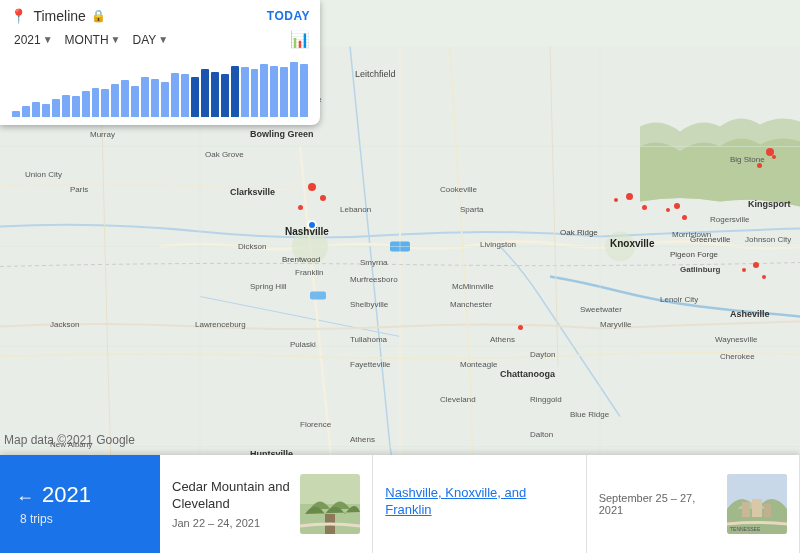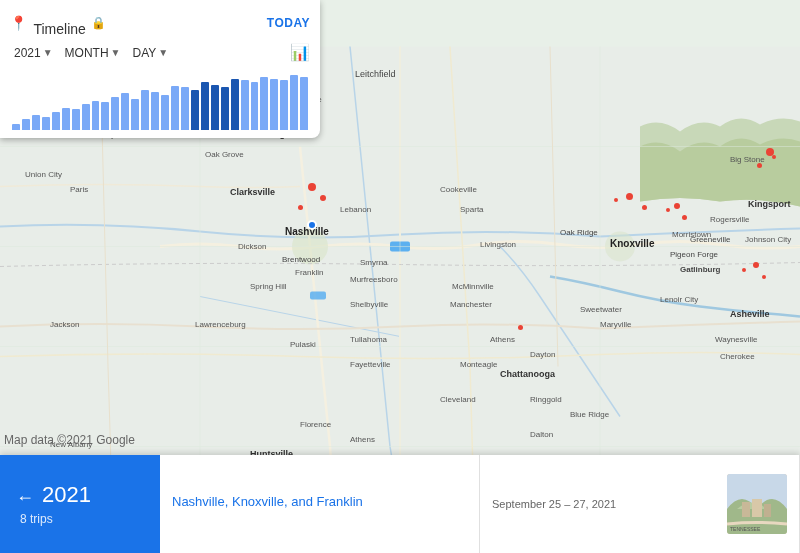--- a/index.html
+++ b/index.html
@@ -48,21 +48,20 @@
 
     .pin-icon {
       color: #EA4335;
       font-size: 14px;
     }
 
     #timeline-title {
       font-size: 14px;
       font-weight: 500;
       color: #333;
-      margin-top: 13px;
     }
 
     .lock-icon {
       font-size: 12px;
       color: #666;
     }
 
     #today-btn {
       font-size: 12px;
       font-weight: 600;
@@ -190,20 +189,21 @@
       min-width: 0;
     }
 
     .trip-title {
       font-size: 13px;
       font-weight: 500;
       color: #1a73e8;
       margin-bottom: 4px;
       line-height: 1.3;
       cursor: pointer;
+      text-decoration: underline;
     }
 
     .trip-title.no-link {
       color: #333;
       text-decoration: none;
       cursor: default;
     }
 
     .trip-date {
       font-size: 11px;
@@ -492,20 +492,37 @@
 <div id="bottom-strip">
 
   <div id="year-section">
     <div id="year-nav">
       <button class="nav-arrow">←</button>
       <span id="year-label">2021</span>
     </div>
     <span id="trips-count">8 trips</span>
   </div>
 
+  <div class="trip-card">
+    <div class="trip-info">
+      <div class="trip-title no-link">Cedar Mountain and Cleveland</div>
+      <div class="trip-date">Jan 22 – 24, 2021</div>
+    </div>
+    <div class="trip-thumb">
+      <svg width="60" height="60" viewBox="0 0 60 60" xmlns="http://www.w3.org/2000/svg">
+        <rect width="60" height="60" fill="#c8d8b0"></rect>
+        <rect x="0" y="30" width="60" height="30" fill="#b0c898"></rect>
+        <path d="M10,35 Q20,20 30,35 Q40,20 50,35" fill="#7a9a5a" stroke="none"></path>
+        <path d="M5,40 Q15,25 25,40 Q35,25 45,40 Q55,25 60,38" fill="#6a8a4a" stroke="none"></path>
+        <rect x="25" y="40" width="10" height="20" fill="#8a7a5a"></rect>
+
+        <path d="M0,52 Q30,48 60,52" stroke="#e8dcc8" stroke-width="3" fill="none"></path>
+      </svg>
+    </div>
+  </div>
 
   <div class="trip-card">
     <div class="trip-info">
       <div class="trip-title">Nashville, Knoxville, and Franklin</div>
     </div>
   </div>
 
   <div class="trip-card">
     <div class="trip-info">
       <div class="trip-date">September 25 – 27, 2021</div>

